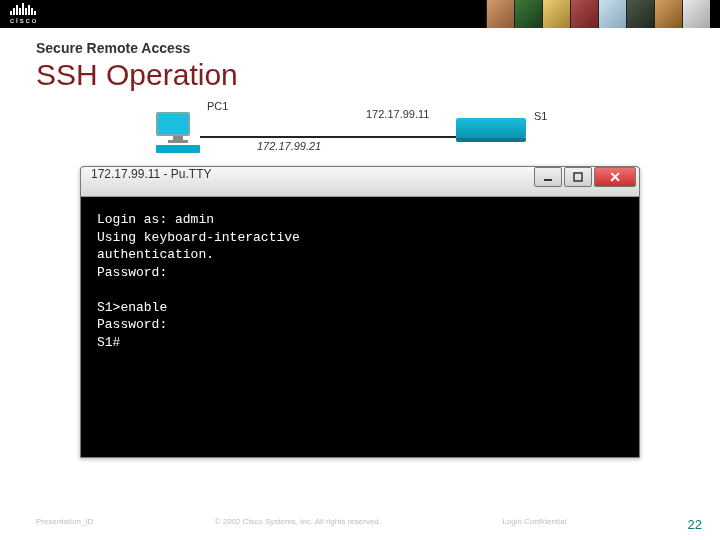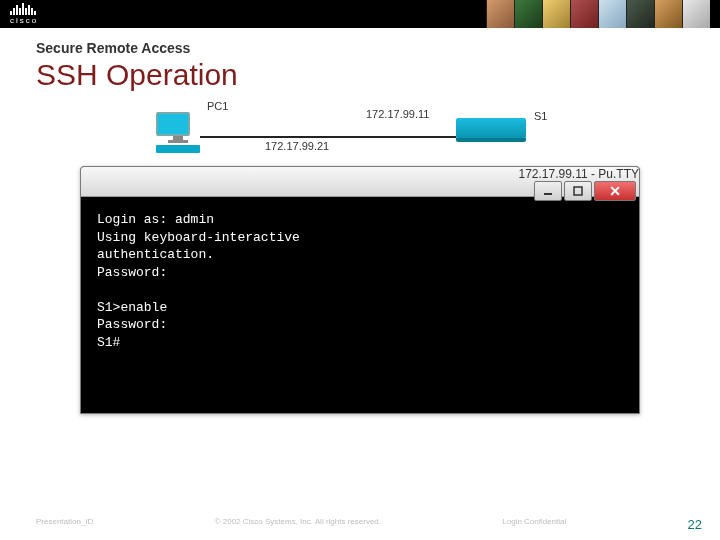--- a/index.html
+++ b/index.html
@@ -78,21 +78,21 @@
     height: 60px;
     margin: 0 0 6px 120px;
   }
   .pc1-label, .s1-label, .ip-top, .ip-bottom {
     position: absolute;
     font-size: 11px;
     color: #333;
   }
   .pc1-label { left: 40px; top: 0; padding-left: 11px; }
   .ip-top { left: 210px; top: 8px; }
-  .ip-bottom { left: 109px; top: 40px; }
+  .ip-bottom { left: 101px; top: 40px; font-style: italic; }
   .s1-label { left: 350px; top: 10px; margin-left: 28px; }
 
   .pc {
     position: absolute;
     left: 0;
     top: 12px;
   }
   .pc .monitor {
     width: 34px;
     height: 24px;
@@ -146,25 +146,24 @@
     border: 1px solid #7a7a7a;
     border-radius: 4px 4px 0 0;
     box-shadow: 0 1px 4px rgba(0,0,0,0.3);
     overflow: hidden;
     background: #000;
   }
   .titlebar {
     height: 30px;
     background: linear-gradient(#f8f8f8, #d8d8d8);
     display: flex;
-    align-items: flex-end;
+    align-items: flex-start;
     justify-content: space-between;
     padding: 0 0 0 10px;
     border-bottom: 1px solid #999;
-    flex-direction: column;
   }
   .titlebar-text {
     font-size: 12px;
     color: #333;
   }
   .win-buttons {
     display: flex;
     gap: 2px;
     align-items: center;
     padding-right: 3px;
@@ -187,21 +186,21 @@
     color: #fff;
     font-weight: bold;
     font-size: 14px;
   }
   .terminal {
     background: #000;
     color: #fff;
     font-family: "Courier New", monospace;
     font-size: 13px;
     padding: 14px 16px 6px 16px;
-    height: 216px;
+    height: 260px;
     white-space: pre;
     line-height: 1.35;
   }
 
   .footer {
     position: absolute;
     bottom: 8px;
     left: 0;
     right: 0;
     display: flex;

